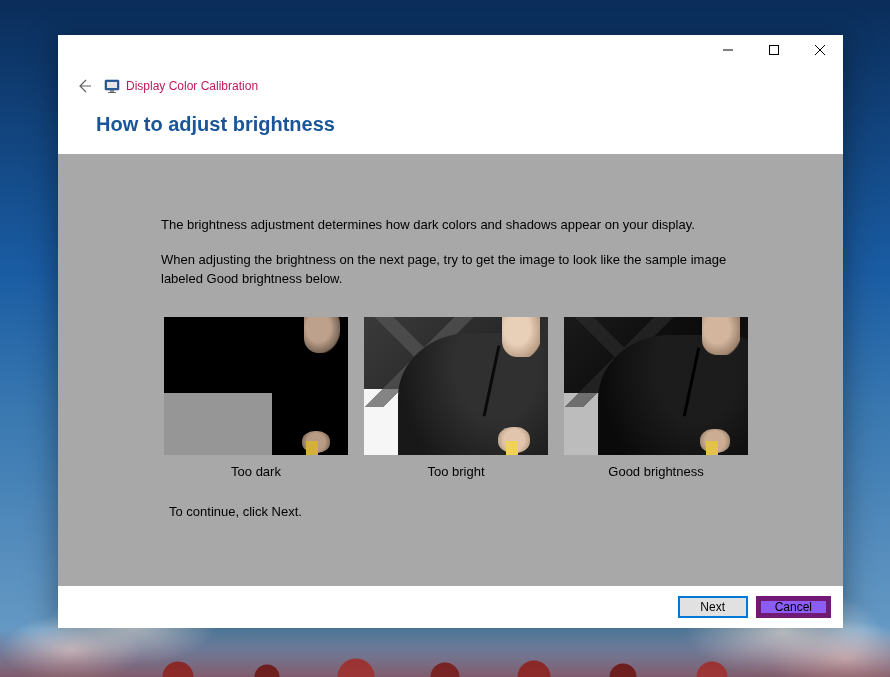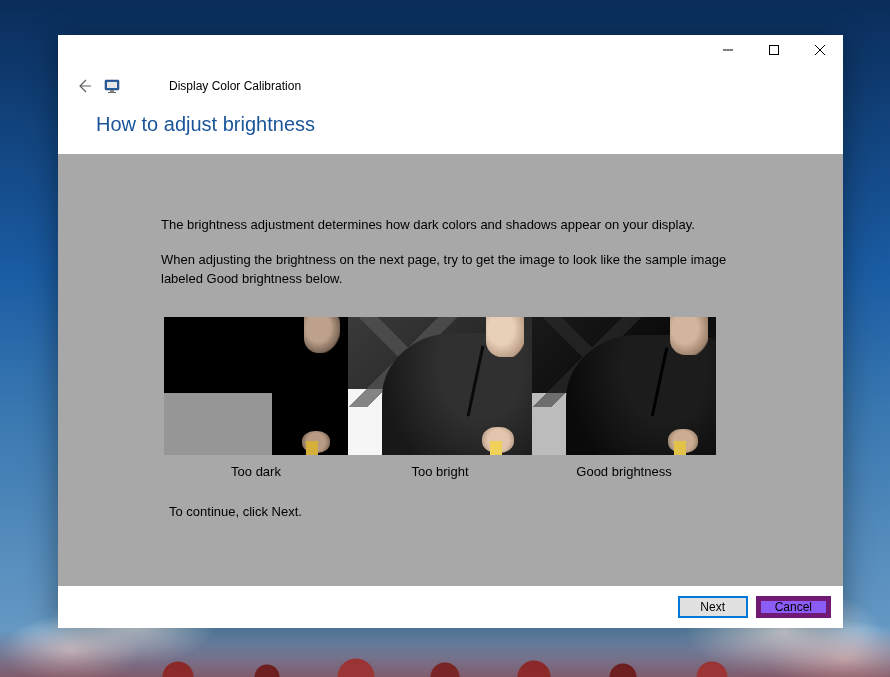--- a/index.html
+++ b/index.html
@@ -85,46 +85,45 @@
       color: #606060;
       margin-right: 8px;
     }
     .app-icon {
       width: 16px;
       height: 16px;
       margin-right: 6px;
     }
     .app-title {
       font-size: 12px;
-      color: #000000;
-      margin-left: 43px;
+      color: #be185d;
     }
     .heading-area {
       padding: 10px 0 18px 38px;
     }
     .heading {
       font-size: 20px;
-      font-weight: 400;
+      font-weight: 700;
       color: #1a5599;
     }
     .content {
       flex: 1 1 auto;
       background: #a8a8a8;
       padding: 62px 8px 0 103px;
       color: #000;
       font-size: 13px;
       line-height: 1.45;
     }
     .content p {
       max-width: 590px;
       margin-bottom: 16px;
     }
     .samples {
       display: flex;
-      gap: 0;
+      gap: 16px;
       margin: 28px 0 22px 3px;
     }
     .sample {
       display: flex;
       flex-direction: column;
       align-items: center;
     }
     .sample-img {
       width: 184px;
       height: 138px;

